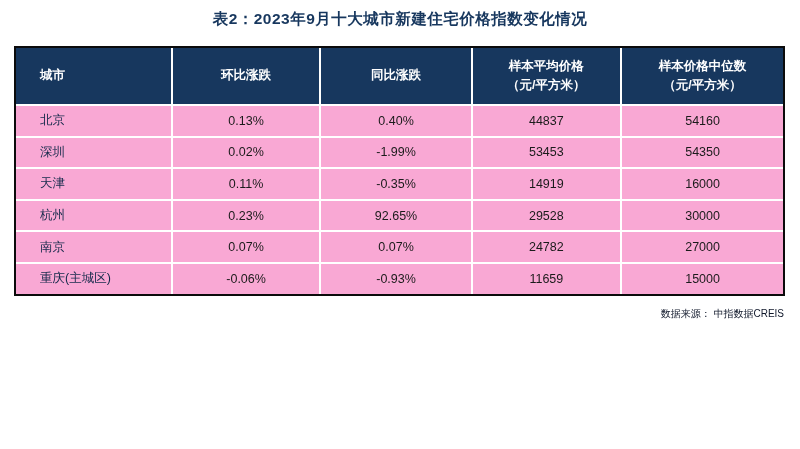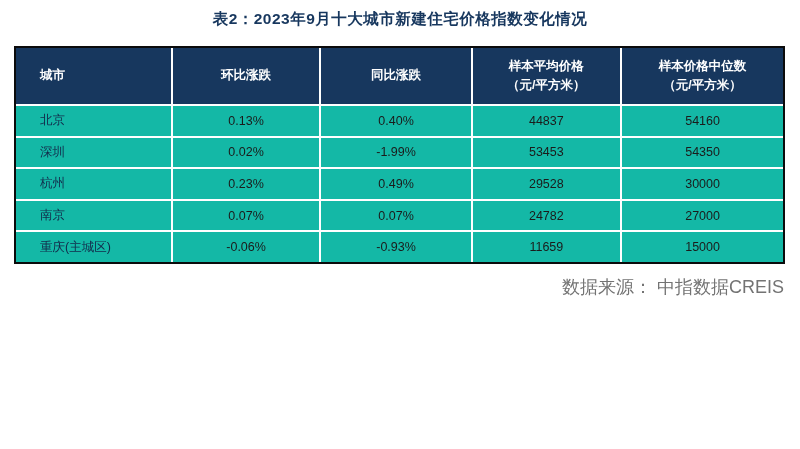--- a/index.html
+++ b/index.html
@@ -49,33 +49,33 @@
     height: 54px;
     font-size: 12.5px;
     font-weight: bold;
     line-height: 1.55;
   }
   th.city-col, td.city-col {
     text-align: left;
     padding-left: 24px;
   }
   tbody td {
-    background: #14b8a6;
+    background: #f9a8d4;
     height: 27.6px;
     font-size: 12.5px;
     color: #1b1b1b;
   }
   tbody td.city-col {
     color: #13294a;
   }
   .source {
     margin: 11px 16px 0 0;
     text-align: right;
-    font-size: 18px;
-    color: #737373;
+    font-size: 10px;
+    color: #0f172a;
   }
 </style>
 </head>
 <body>
 
 <div class="page">
 
   <div class="title">表2：2023年9月十大城市新建住宅价格指数变化情况</div>
 
   <div class="table-wrap">
@@ -117,23 +117,30 @@
     <td>54160</td>
   </tr>
           <tr>
     <td class="city-col">深圳</td>
     <td>0.02%</td>
     <td>-1.99%</td>
     <td>53453</td>
     <td>54350</td>
   </tr>
           <tr>
+    <td class="city-col">天津</td>
+    <td>0.11%</td>
+    <td>-0.35%</td>
+    <td>14919</td>
+    <td>16000</td>
+  </tr>
+          <tr>
     <td class="city-col">杭州</td>
     <td>0.23%</td>
-    <td>0.49%</td>
+    <td>92.65%</td>
     <td>29528</td>
     <td>30000</td>
   </tr>
           <tr>
     <td class="city-col">南京</td>
     <td>0.07%</td>
     <td>0.07%</td>
     <td>24782</td>
     <td>27000</td>
   </tr>

